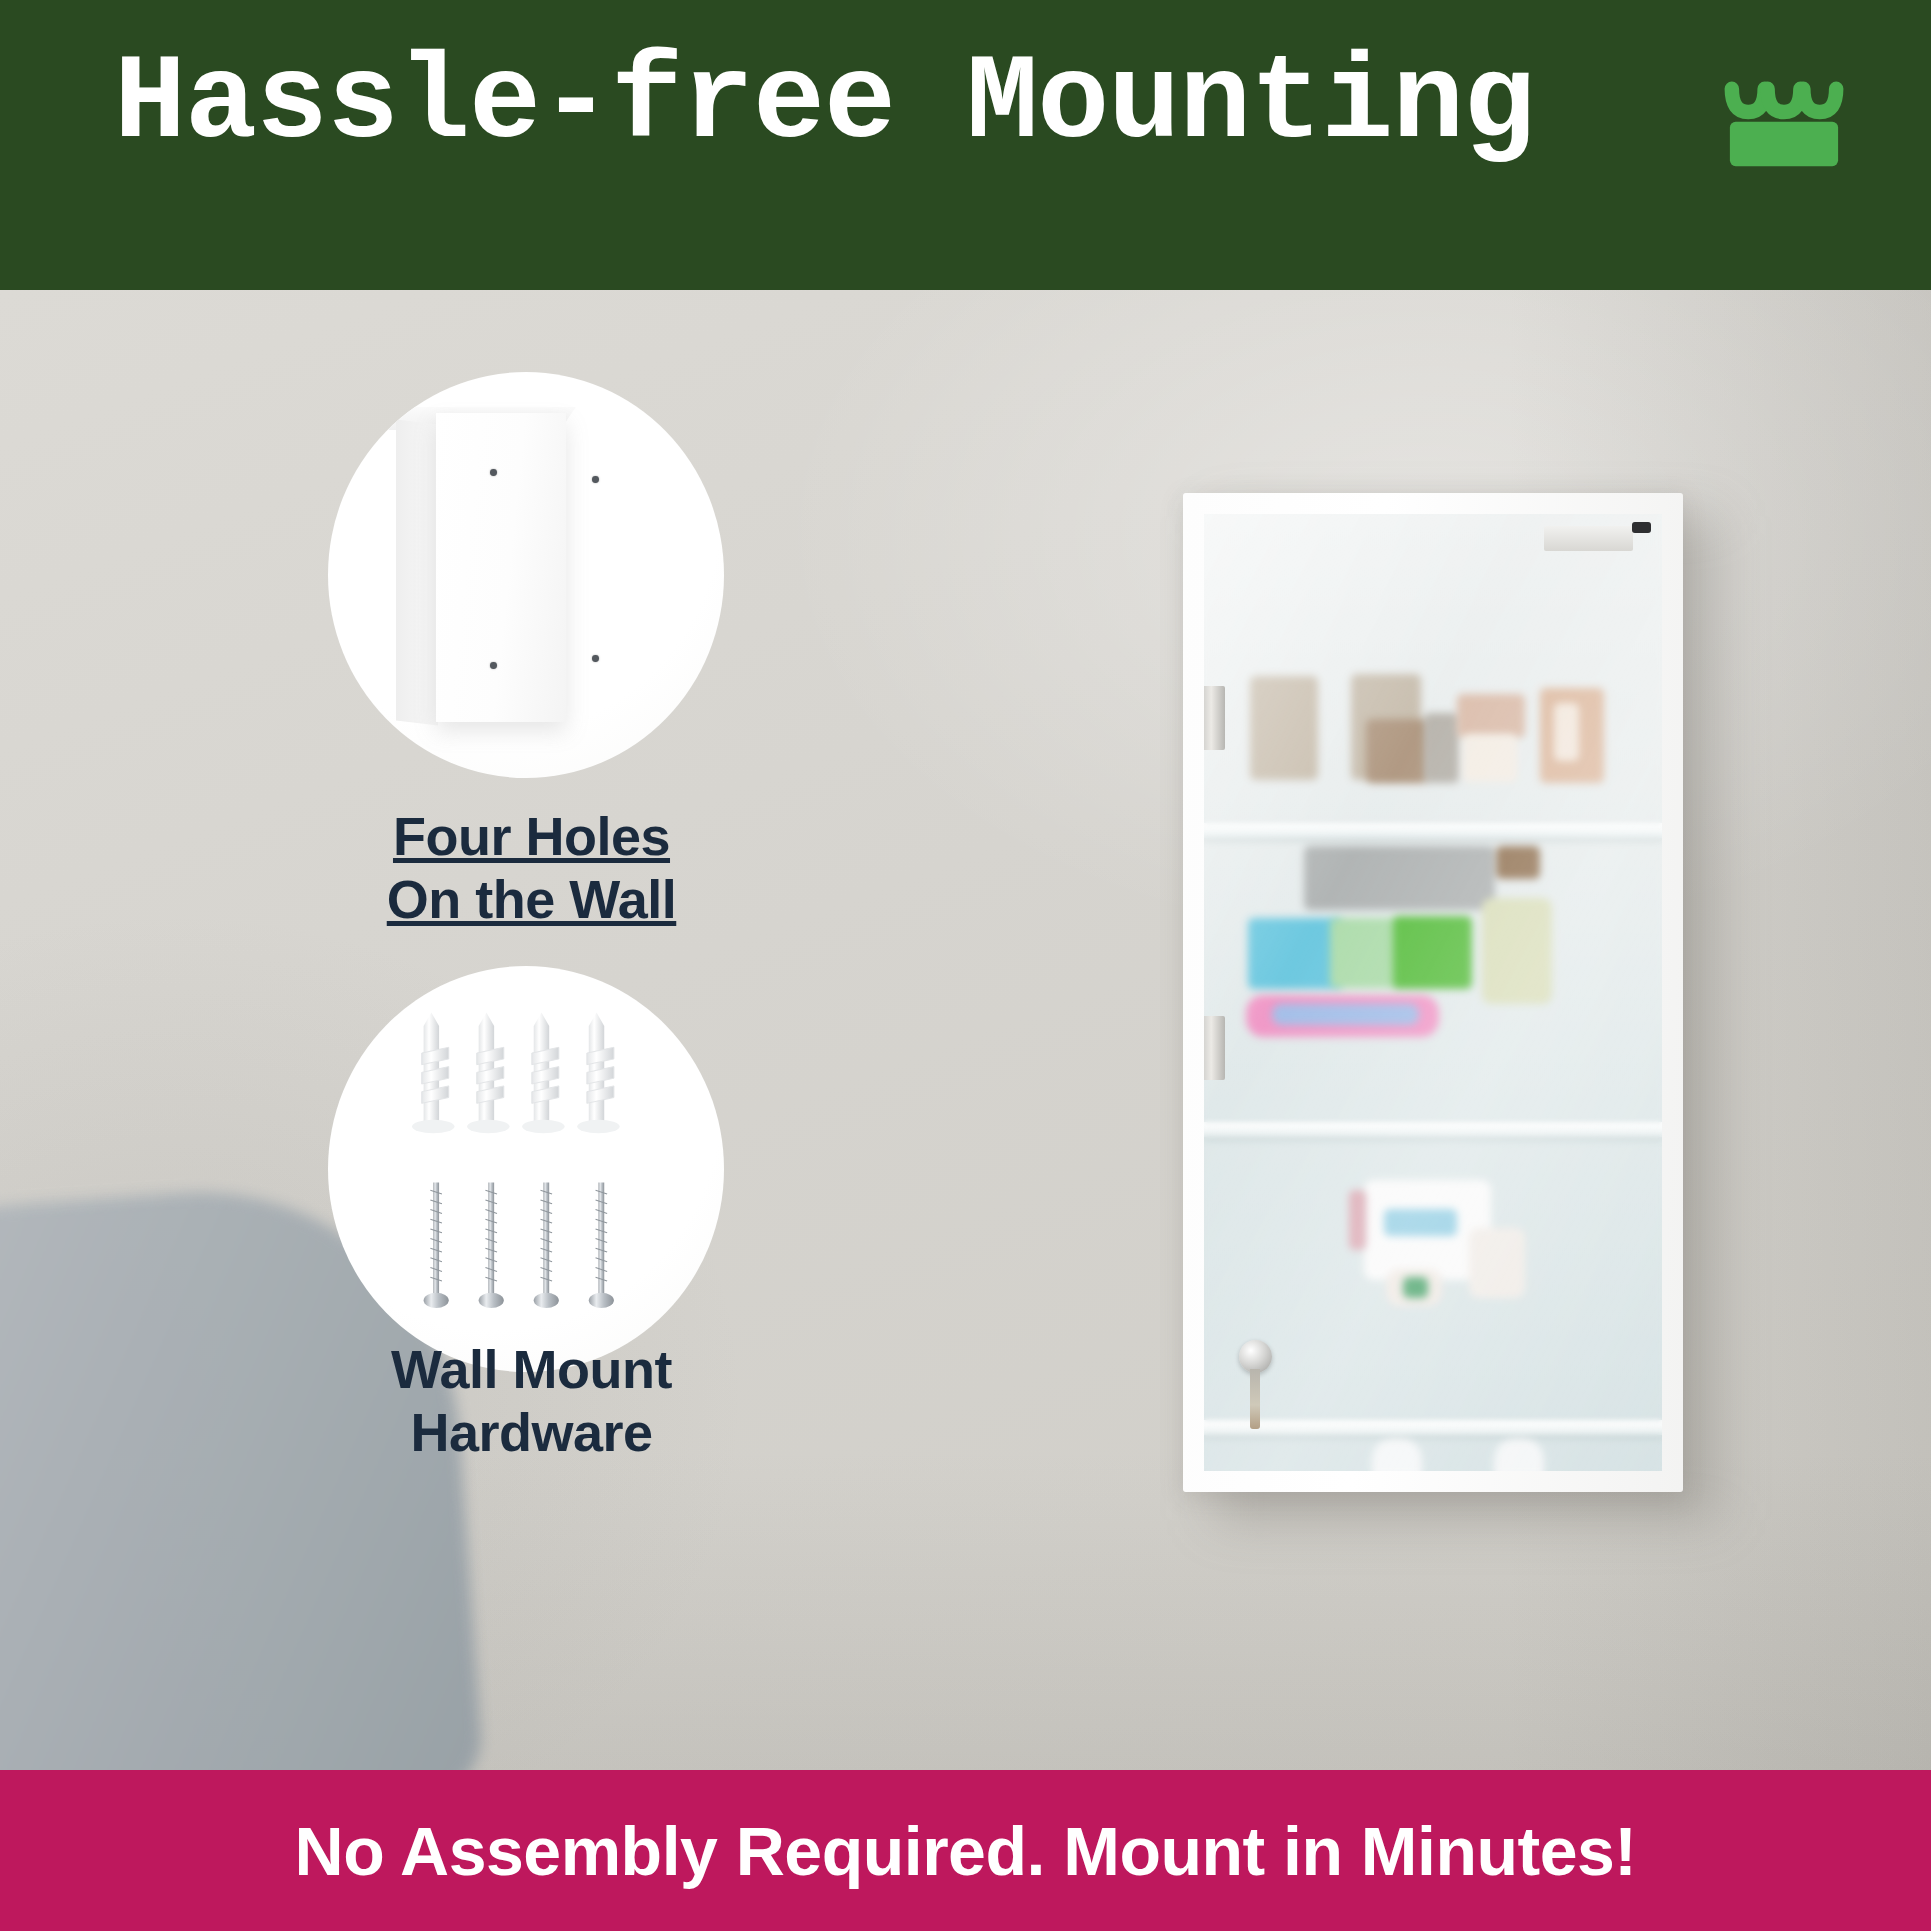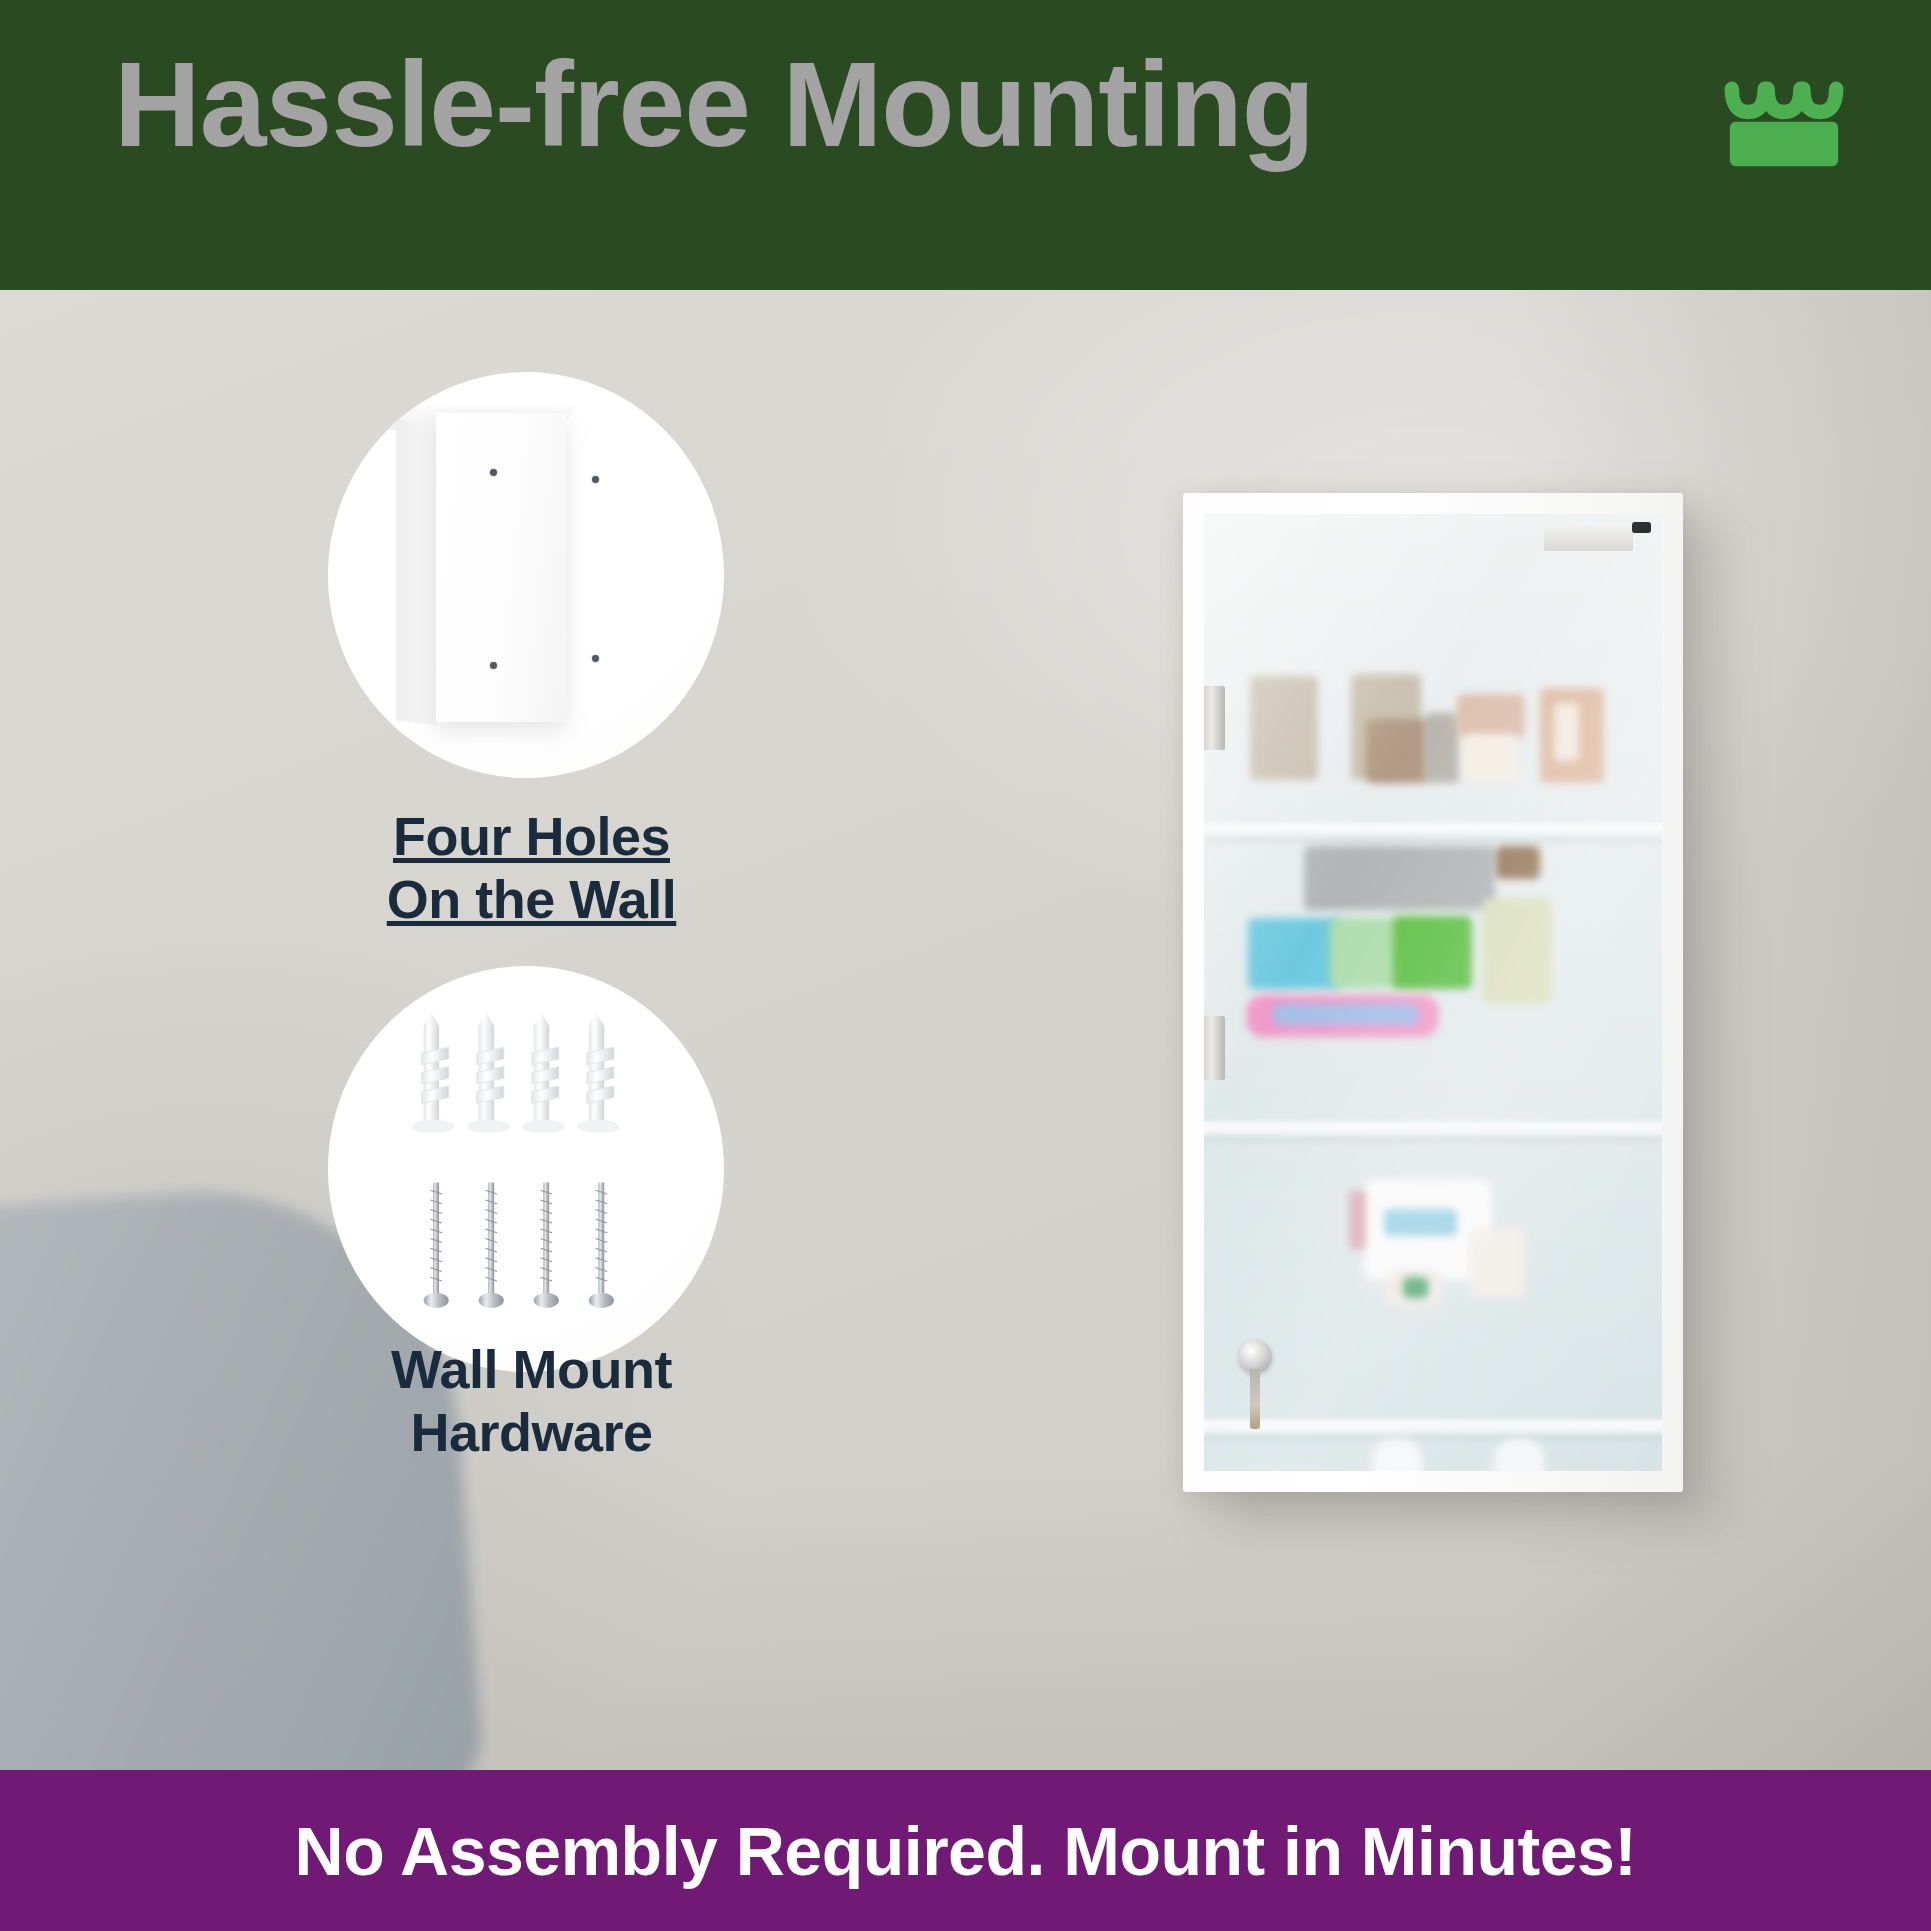--- a/index.html
+++ b/index.html
@@ -15,23 +15,24 @@
   .stage { position:absolute; inset:0; width:1931px; height:1931px; }
 
   
   .header {
     position:absolute; left:0; top:0; width:1931px; height:290px;
     background:#2a4a21;
     display:flex; align-items:center;
   }
   .header-title {
     position:absolute; left:114px; top:35px;
-    font-size:120px; font-weight:700; color:#a3a3a3;
+    font-size:120px; font-weight:700; color:#ffffff;
     letter-spacing:-1px; line-height:1.15;
     white-space:nowrap;
+    font-family:Liberation Mono, monospace;
   }
   .brand-icon {
     position:absolute; left:1722px; top:56px;
     width:124px; height:114px;
   }
 
   
   .scene {
     position:absolute; left:0; top:290px; width:1931px; height:1480px;
     background:
@@ -173,21 +174,21 @@
   }
   .cab-key {
     position:absolute; left:46px; top:855px; width:9.7px; height:60px;
     background:linear-gradient(180deg,#b8b5ad 0%,#cfc9b9 60%,#b39f85 100%);
     z-index:8; border-radius:0 0 2.9px 2.9px;
   }
 
   
   .footer {
     position:absolute; left:0; top:1770px; width:1931px; height:161px;
-    background:#701a75;
+    background:#be185d;
     display:flex; align-items:center; justify-content:center;
   }
   .footer-text {
     font-size:68px; font-weight:700; color:#ffffff;
     letter-spacing:-0.5px; white-space:nowrap;
   }
 </style>
 </head>
 <body>
 

